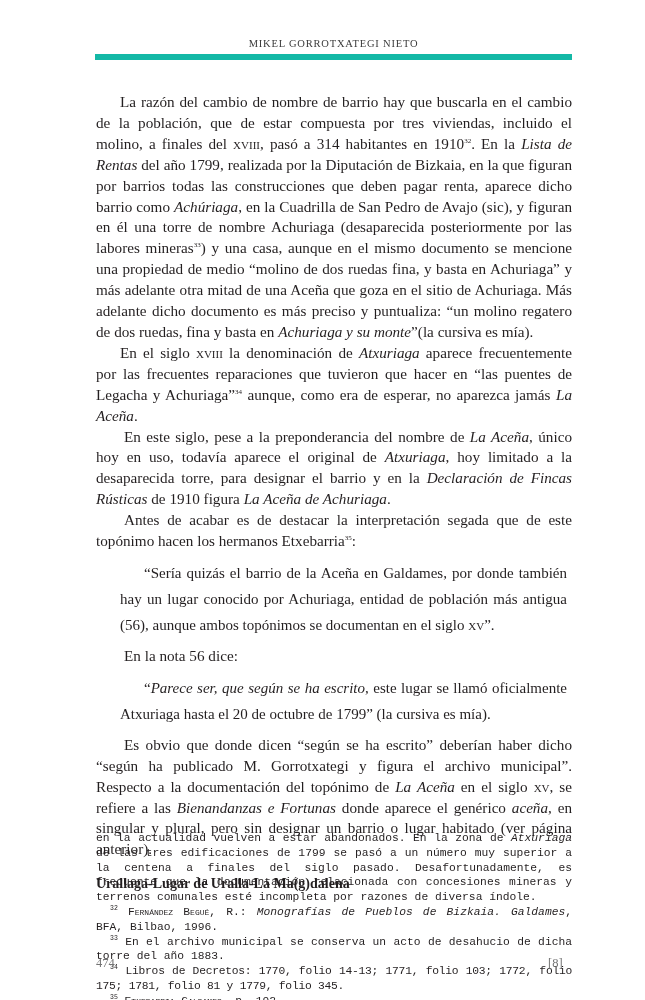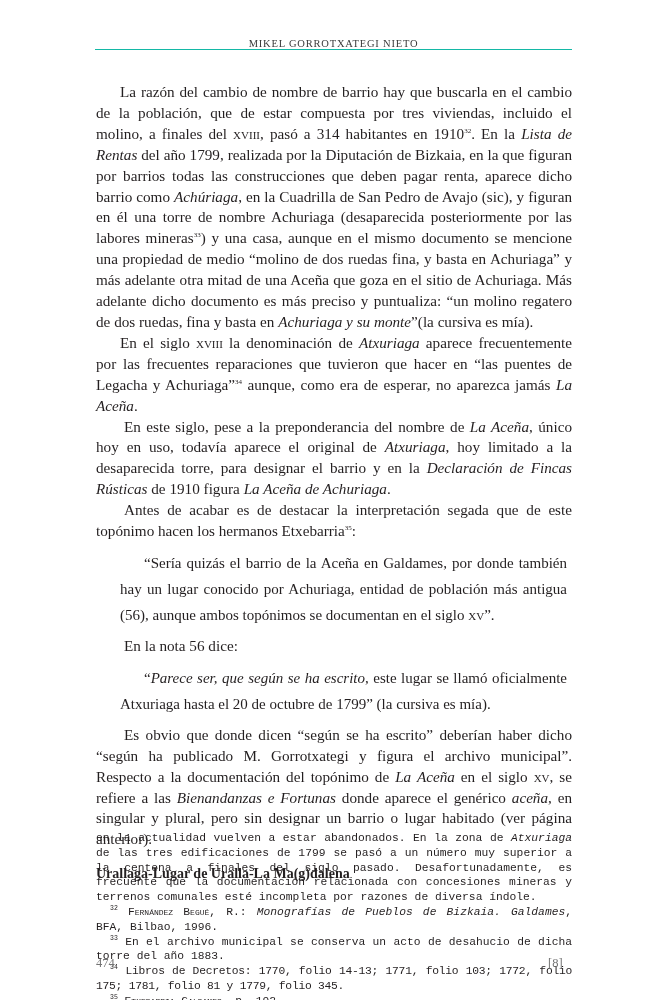--- a/index.html
+++ b/index.html
@@ -4,25 +4,25 @@
   <style>
     html, body { margin: 0; padding: 0; background: #ffffff; }
     body {
       width: 645px; height: 1000px; position: relative; overflow: hidden;
       font-family: "Liberation Serif", "DejaVu Serif", serif;
       color: #231f20;
     }
     .running-head {
       position: absolute; left: 95px; top: 38px; width: 477px;
       text-align: center; font-size: 10.5px; letter-spacing: 0.8px;
-      color: #3a3a3a; 
-      border-bottom: 1px solid #14b8a6;
+      color: #3a3a3a; padding-bottom: 5px;
+      border-bottom: 6px solid #14b8a6;
     }
     .body-text {
-      position: absolute; left: 96px; top: 82px; width: 476px;
+      position: absolute; left: 96px; top: 92px; width: 476px;
       font-size: 15.2px; line-height: 20.9px; text-align: justify;
       hyphens: manual;
     }
     .body-text p { margin: 0; text-indent: 24px; }
     .body-text p.extra-indent { text-indent: 28px; }
     sup { font-size: 7px; line-height: 0; vertical-align: 6px; }
     .sc { font-variant: small-caps; }
     .quote {
       margin: 8px 5px 8px 24px !important; font-size: 15px; line-height: 26px;
       text-indent: 24px !important;

